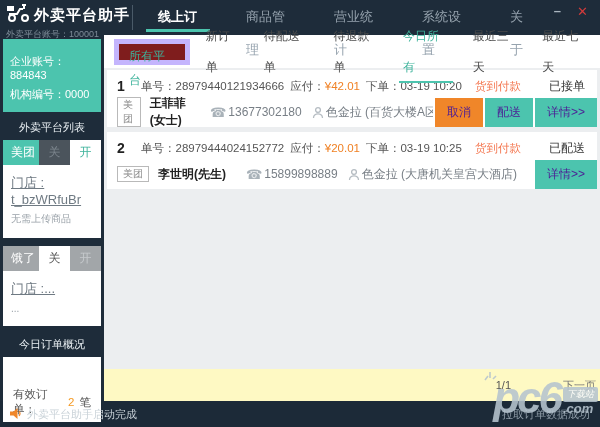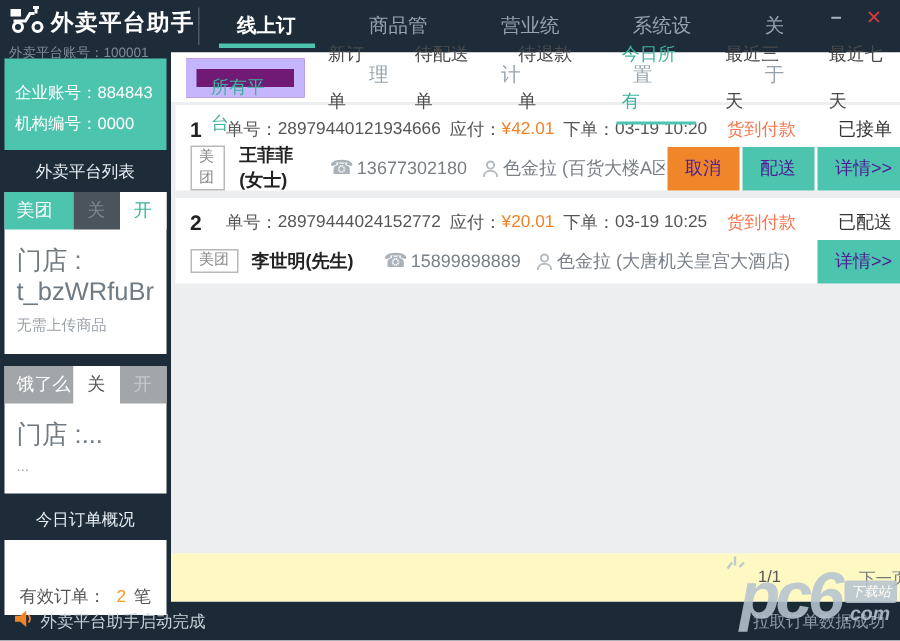--- a/index.html
+++ b/index.html
@@ -35,33 +35,33 @@
   .panel.gapafter { margin-bottom:8px; }
   .platform-row { display:flex; height:25px; line-height:25px; font-size:12px; }
   .platform-name { flex:1; padding-left:8px; color:#fff; }
   .pf-teal { background:#4cc4ae; }
   .pf-gray { background:#a2a6a9; }
   .toggle { width:31px; text-align:center; }
   .tg-dark  { background:#4b545c; color:#7d868e; }
   .tg-white-teal { background:#fff; color:#3db39b; }
   .tg-white-dark { background:#fff; color:#555; }
   .tg-gray  { background:#a2a6a9; color:#c6cacd; }
-  .store-line { font-size:17px; color:#6f7a83; padding:9px 8px 2px 8px; }
+  .store-line { font-size:13px; color:#6f7a83; padding:9px 8px 2px 8px;text-decoration:underline; }
   .note-line  { font-size:10px; color:#9aa2a9; padding:3px 8px 12px 8px; }
   .stats-panel { flex:1; padding-top:8px; }
   .stat-row { display:flex; align-items:center; padding:5px 10px; font-size:11.5px; color:#555;margin-top:17px; }
   .stat-label { flex:1; }
   .stat-value { color:#f59a23; margin-right:5px; }
   .stat-unit { color:#555; }
 
   
   .main { flex:1; background:#ffffff; display:flex; flex-direction:column; }
   .tabbar { height:33px; display:flex; align-items:center; padding-left:10px; background:#fff; }
   .tab { position:relative; font-size:12px; color:#4a4a4a; padding:0 12px; line-height:31px; cursor:default; }
-  .tab.boxed { border:7px solid #c4b5fd; line-height:24px; height:26px; padding:0 10px; margin-right:4px; color:#3db39b; background:#701a75; }
+  .tab.boxed { border:5px solid #c4b5fd; line-height:24px; height:26px; padding:0 10px; margin-right:4px; color:#3db39b; background:#7f1d1d; }
   .tab.active { color:#3db39b; }
   .tab.active::after { content:""; position:absolute; left:8px; right:8px; bottom:0; height:2px; background:#4cc4ae; }
 
   .orderlist { flex:1; background:#eceef0; padding:2px 3px 0 3px; overflow:hidden; }
   .order { background:#fff; margin-bottom:5px; padding:5px 0 0 10px; }
   .order-line1 { display:flex; align-items:center; height:22px; font-size:11.5px; color:#555; padding-right:12px; }
   .order-idx { width:24px; font-size:14px; font-weight:bold; color:#222; }
   .order-no { margin-right:6px; }
   .order-amount { color:#f08124; margin-right:6px; }
   .order-time {}

